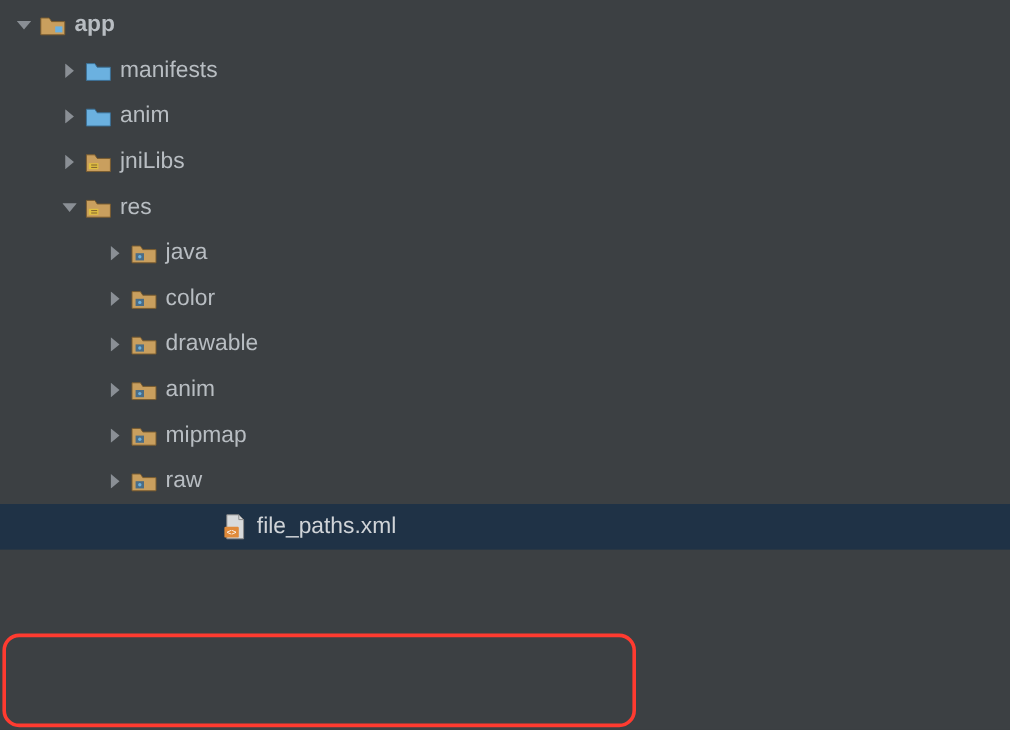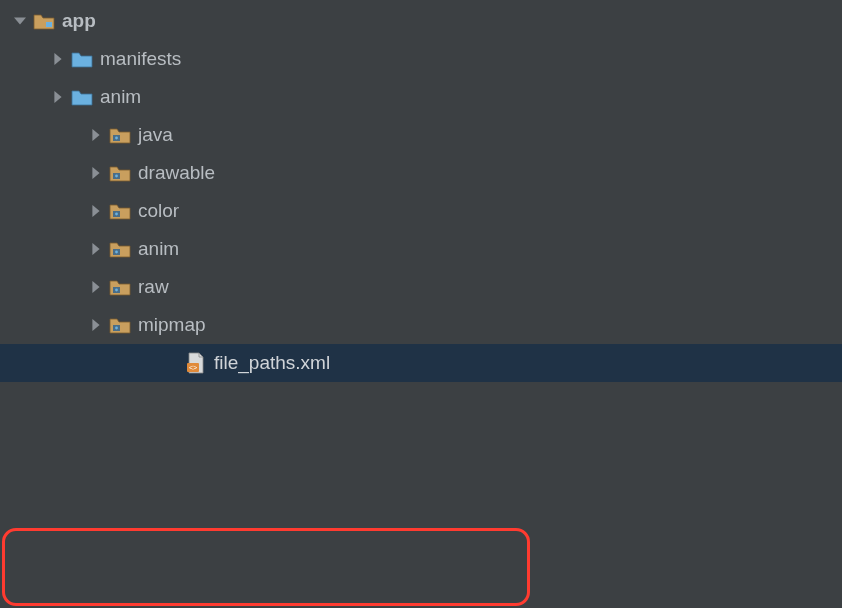--- a/index.html
+++ b/index.html
@@ -95,20 +95,54 @@
         </svg>
       </span>
       <span class="icon">
         <svg width="22" height="18" viewBox="0 0 22 18">
           <path d="M1 4 L1 17 L21 17 L21 6 L10 6 L8 3 L1 3 Z" fill="#6bb1e0" stroke="#3a6f94" stroke-width="0.8"></path>
         </svg>
       </span>
       <span class="label">anim</span>
     </div>
     <div class="row">
+      <span class="indent" style="width: 46px;"></span>
+      <span class="arrow ">
+        <svg viewBox="0 0 10 10">
+          <polygon points="2,0 8,5 2,10" fill="#8a8f95"></polygon>
+        </svg>
+      </span>
+      <span class="icon">
+        <svg width="22" height="18" viewBox="0 0 22 18">
+          <path d="M1 4 L1 17 L21 17 L21 6 L10 6 L8 3 L1 3 Z" fill="#c99f5e" stroke="#7a5c2e" stroke-width="0.8"></path>
+          <rect x="3" y="10" width="8" height="5" fill="#e0c040"></rect>
+          <line x1="5" y1="11.5" x2="10" y2="11.5" stroke="#7a5c2e" stroke-width="0.8"></line>
+          <line x1="5" y1="13.5" x2="10" y2="13.5" stroke="#7a5c2e" stroke-width="0.8"></line>
+        </svg>
+      </span>
+      <span class="label">jniLibs</span>
+    </div>
+    <div class="row">
+      <span class="indent" style="width: 46px;"></span>
+      <span class="arrow ">
+        <svg viewBox="0 0 10 10">
+          <polygon points="0,2 10,2 5,8" fill="#8a8f95"></polygon>
+        </svg>
+      </span>
+      <span class="icon">
+        <svg width="22" height="18" viewBox="0 0 22 18">
+          <path d="M1 4 L1 17 L21 17 L21 6 L10 6 L8 3 L1 3 Z" fill="#c99f5e" stroke="#7a5c2e" stroke-width="0.8"></path>
+          <rect x="3" y="10" width="8" height="5" fill="#e0c040"></rect>
+          <line x1="5" y1="11.5" x2="10" y2="11.5" stroke="#7a5c2e" stroke-width="0.8"></line>
+          <line x1="5" y1="13.5" x2="10" y2="13.5" stroke="#7a5c2e" stroke-width="0.8"></line>
+        </svg>
+      </span>
+      <span class="label">res</span>
+    </div>
+    <div class="row">
       <span class="indent" style="width: 84px;"></span>
       <span class="arrow ">
         <svg viewBox="0 0 10 10">
           <polygon points="2,0 8,5 2,10" fill="#8a8f95"></polygon>
         </svg>
       </span>
       <span class="icon">
         <svg width="22" height="18" viewBox="0 0 22 18">
           <path d="M1 4 L1 17 L21 17 L21 6 L10 6 L8 3 L1 3 Z" fill="#c99f5e" stroke="#7a5c2e" stroke-width="0.8"></path>
           <rect x="4" y="9" width="7" height="6" fill="#4a6d87"></rect>
@@ -124,85 +158,85 @@
           <polygon points="2,0 8,5 2,10" fill="#8a8f95"></polygon>
         </svg>
       </span>
       <span class="icon">
         <svg width="22" height="18" viewBox="0 0 22 18">
           <path d="M1 4 L1 17 L21 17 L21 6 L10 6 L8 3 L1 3 Z" fill="#c99f5e" stroke="#7a5c2e" stroke-width="0.8"></path>
           <rect x="4" y="9" width="7" height="6" fill="#4a6d87"></rect>
           <circle cx="7.5" cy="12" r="1.4" fill="#6bb1e0"></circle>
         </svg>
       </span>
+      <span class="label">color</span>
+    </div>
+    <div class="row">
+      <span class="indent" style="width: 84px;"></span>
+      <span class="arrow ">
+        <svg viewBox="0 0 10 10">
+          <polygon points="2,0 8,5 2,10" fill="#8a8f95"></polygon>
+        </svg>
+      </span>
+      <span class="icon">
+        <svg width="22" height="18" viewBox="0 0 22 18">
+          <path d="M1 4 L1 17 L21 17 L21 6 L10 6 L8 3 L1 3 Z" fill="#c99f5e" stroke="#7a5c2e" stroke-width="0.8"></path>
+          <rect x="4" y="9" width="7" height="6" fill="#4a6d87"></rect>
+          <circle cx="7.5" cy="12" r="1.4" fill="#6bb1e0"></circle>
+        </svg>
+      </span>
       <span class="label">drawable</span>
     </div>
     <div class="row">
       <span class="indent" style="width: 84px;"></span>
       <span class="arrow ">
         <svg viewBox="0 0 10 10">
           <polygon points="2,0 8,5 2,10" fill="#8a8f95"></polygon>
         </svg>
       </span>
       <span class="icon">
         <svg width="22" height="18" viewBox="0 0 22 18">
           <path d="M1 4 L1 17 L21 17 L21 6 L10 6 L8 3 L1 3 Z" fill="#c99f5e" stroke="#7a5c2e" stroke-width="0.8"></path>
           <rect x="4" y="9" width="7" height="6" fill="#4a6d87"></rect>
           <circle cx="7.5" cy="12" r="1.4" fill="#6bb1e0"></circle>
         </svg>
       </span>
-      <span class="label">color</span>
-    </div>
-    <div class="row">
-      <span class="indent" style="width: 84px;"></span>
-      <span class="arrow ">
-        <svg viewBox="0 0 10 10">
-          <polygon points="2,0 8,5 2,10" fill="#8a8f95"></polygon>
-        </svg>
-      </span>
-      <span class="icon">
-        <svg width="22" height="18" viewBox="0 0 22 18">
-          <path d="M1 4 L1 17 L21 17 L21 6 L10 6 L8 3 L1 3 Z" fill="#c99f5e" stroke="#7a5c2e" stroke-width="0.8"></path>
-          <rect x="4" y="9" width="7" height="6" fill="#4a6d87"></rect>
-          <circle cx="7.5" cy="12" r="1.4" fill="#6bb1e0"></circle>
-        </svg>
-      </span>
       <span class="label">anim</span>
     </div>
     <div class="row">
       <span class="indent" style="width: 84px;"></span>
       <span class="arrow ">
         <svg viewBox="0 0 10 10">
           <polygon points="2,0 8,5 2,10" fill="#8a8f95"></polygon>
         </svg>
       </span>
       <span class="icon">
         <svg width="22" height="18" viewBox="0 0 22 18">
           <path d="M1 4 L1 17 L21 17 L21 6 L10 6 L8 3 L1 3 Z" fill="#c99f5e" stroke="#7a5c2e" stroke-width="0.8"></path>
           <rect x="4" y="9" width="7" height="6" fill="#4a6d87"></rect>
           <circle cx="7.5" cy="12" r="1.4" fill="#6bb1e0"></circle>
         </svg>
       </span>
+      <span class="label">mipmap</span>
+    </div>
+    <div class="row">
+      <span class="indent" style="width: 84px;"></span>
+      <span class="arrow ">
+        <svg viewBox="0 0 10 10">
+          <polygon points="2,0 8,5 2,10" fill="#8a8f95"></polygon>
+        </svg>
+      </span>
+      <span class="icon">
+        <svg width="22" height="18" viewBox="0 0 22 18">
+          <path d="M1 4 L1 17 L21 17 L21 6 L10 6 L8 3 L1 3 Z" fill="#c99f5e" stroke="#7a5c2e" stroke-width="0.8"></path>
+          <rect x="4" y="9" width="7" height="6" fill="#4a6d87"></rect>
+          <circle cx="7.5" cy="12" r="1.4" fill="#6bb1e0"></circle>
+        </svg>
+      </span>
       <span class="label">raw</span>
-    </div>
-    <div class="row">
-      <span class="indent" style="width: 84px;"></span>
-      <span class="arrow ">
-        <svg viewBox="0 0 10 10">
-          <polygon points="2,0 8,5 2,10" fill="#8a8f95"></polygon>
-        </svg>
-      </span>
-      <span class="icon">
-        <svg width="22" height="18" viewBox="0 0 22 18">
-          <path d="M1 4 L1 17 L21 17 L21 6 L10 6 L8 3 L1 3 Z" fill="#c99f5e" stroke="#7a5c2e" stroke-width="0.8"></path>
-          <rect x="4" y="9" width="7" height="6" fill="#4a6d87"></rect>
-          <circle cx="7.5" cy="12" r="1.4" fill="#6bb1e0"></circle>
-        </svg>
-      </span>
-      <span class="label">mipmap</span>
     </div>
     <div class="row selected">
       <span class="indent" style="width: 160px;"></span>
       <span class="arrow none">
         <svg viewBox="0 0 10 10">
           <polygon points="2,0 8,5 2,10" fill="#8a8f95"></polygon>
         </svg>
       </span>
       <span class="icon">
         <svg width="20" height="22" viewBox="0 0 20 22">

